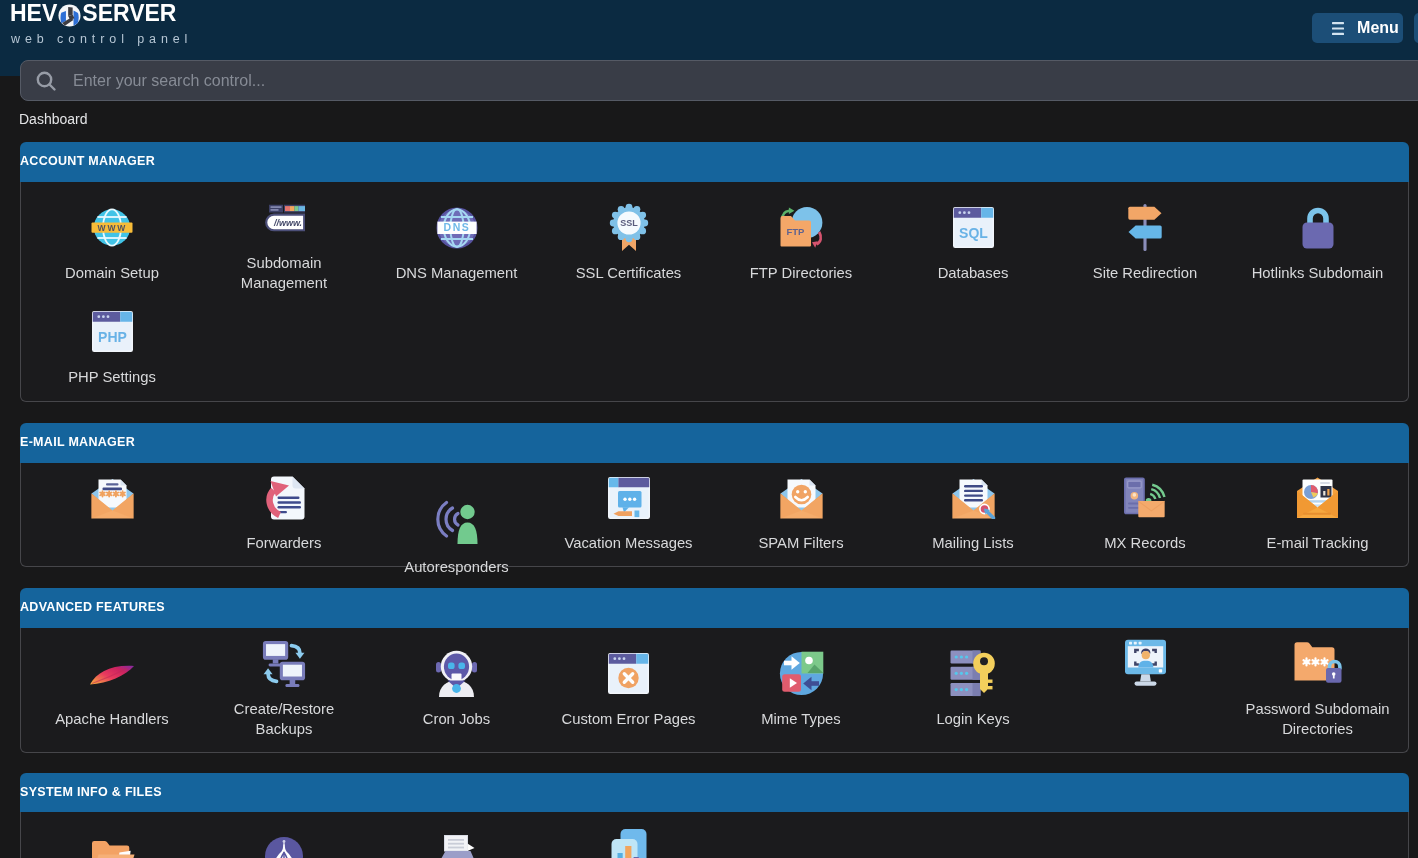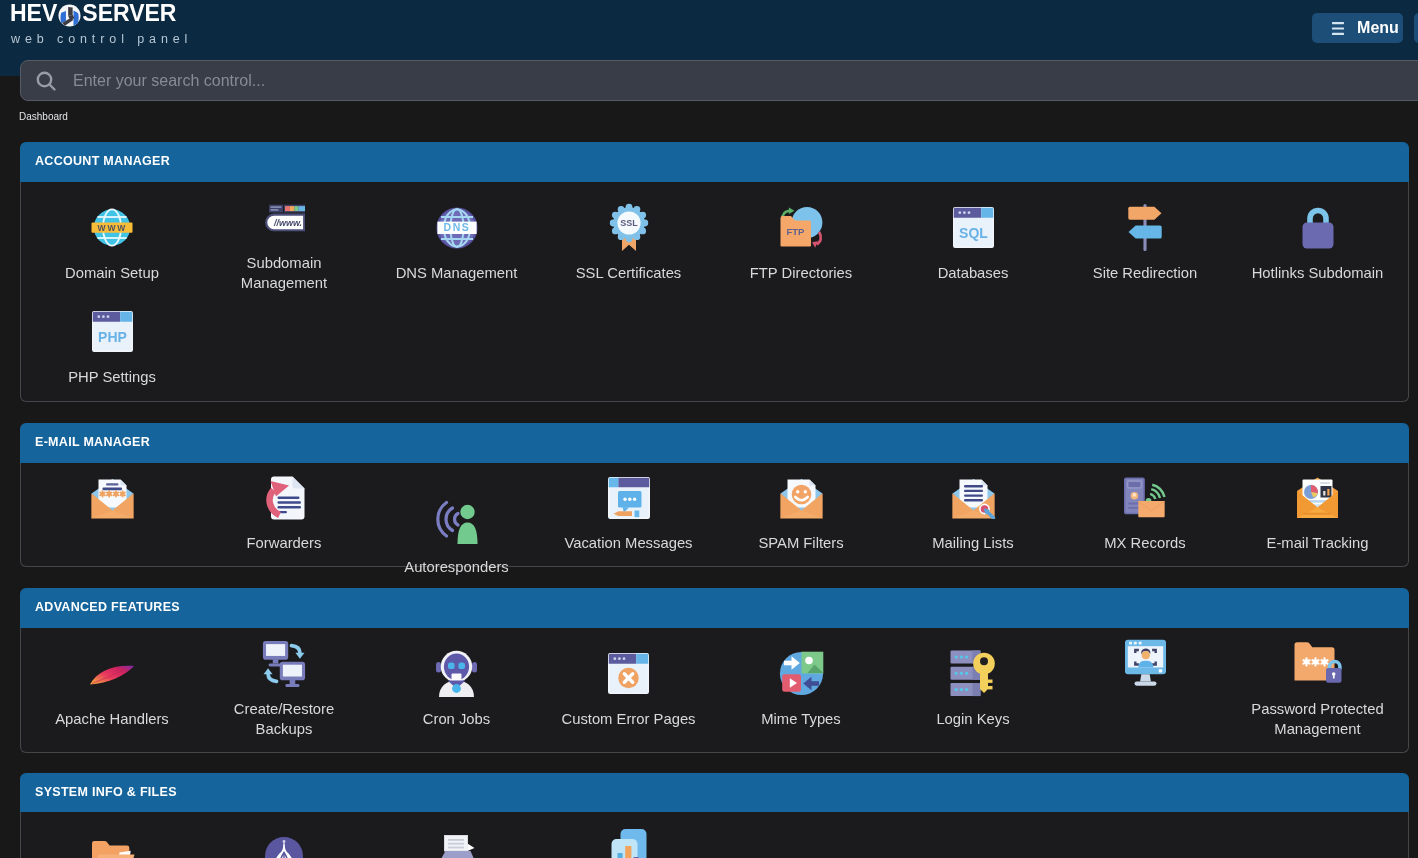--- a/index.html
+++ b/index.html
@@ -3,22 +3,22 @@
 <meta charset="utf-8">
 <style>
 html,body{margin:0;padding:0}
 body{width:1418px;height:858px;overflow:hidden;background:#181819;font-family:"Liberation Sans",sans-serif;position:relative}
 .topbar{position:absolute;left:0;top:0;width:1418px;height:76px;background:#0b2a41}
 .logo1{position:absolute;left:10px;top:0;color:#fff;font-size:23px;font-weight:bold;letter-spacing:0;display:flex;align-items:flex-end;height:27px}
 .logo2{position:absolute;left:11px;top:32px;color:#b6c6d4;font-size:12.5px;letter-spacing:4.9px}
 .mbtn{position:absolute;top:13px;height:30px;background:#1c4e77;border-radius:5px;display:flex;align-items:center;justify-content:center;color:#fff;font-weight:bold;font-size:15px}
 .sbar{position:absolute;left:20px;top:60px;width:1405px;height:41px;background:#393d47;border:1px solid #555a65;border-radius:8px;box-sizing:border-box;display:flex;align-items:center}
 .sph{color:#868b95;font-size:16px;margin-left:16px}
-.crumb{position:absolute;left:19px;top:111px;color:#e3e4e6;font-size:10px}
-.sech{position:absolute;left:20px;width:1389px;height:39.5px;background:#15649c;border-radius:6px 6px 0 0;box-sizing:border-box;color:#fff;font-weight:bold;font-size:12.5px;letter-spacing:.3px;line-height:38px;padding-left:15px}
+.crumb{position:absolute;left:19px;top:111px;color:#e3e4e6;font-size:14px}
+.sech{position:absolute;left:20px;width:1389px;height:39.5px;background:#15649c;border-radius:6px 6px 0 0;box-sizing:border-box;color:#fff;font-weight:bold;font-size:12.5px;letter-spacing:.3px;line-height:38px;}
 .secb{position:absolute;left:20px;width:1389px;background:#1b1b1d;border:1px solid #46464a;border-top:none;border-radius:0 0 6px 6px;box-sizing:border-box}
 .item{position:absolute;width:173px;text-align:center}
 .ic{height:55px;display:flex;align-items:center;justify-content:center}
 .lbl{height:36px;display:flex;align-items:center;justify-content:center;color:#d8d9db;font-size:14.8px;line-height:20px}
 .lbl span{max-width:148px}
 </style>
 </head>
 <body>
 <div class="topbar"></div>
 <div class="logo1">
@@ -582,21 +582,21 @@
           <path d="M22.5 18.4 v7 M19.5 20.2 l6 3.4 M25.5 20.2 l-6 3.4"></path>
           <path d="M31.5 18.4 v7 M28.5 20.2 l6 3.4 M34.5 20.2 l-6 3.4"></path>
         </g>
         <path d="M36.5 29.5 v-2.8 a5.2 5.2 0 0 1 10.4 0 v2.8" fill="none" stroke="#7cc4ea" stroke-width="3.6"></path>
         <rect x="33" y="28" width="15.5" height="14.8" rx="2" fill="#6a68ae"></rect>
         <circle cx="40.7" cy="34" r="1.8" fill="#fff"></circle>
         <rect x="39.9" y="34.5" width="1.7" height="4" fill="#fff"></rect>
       </svg>
 </div>
     <div class="lbl">
-      <span>Password Protected Management</span>
+      <span>Password Subdomain Directories</span>
     </div>
   </div>
 
 <div class="item" style="left:25.5px;top:826px">
     <div class="ic">
 <svg width="45" height="40" viewBox="0 0 45 40" style="margin-top:7px">
         <path d="M2 39 V6.3 Q2 4 4.3 4 H14.5 Q16 4 16.9 5.1 L19.6 8.5 H37 Q39.3 8.5 39.3 10.8 V39 Z" fill="#f3a264"></path>
         <path d="M28 16 l11 -3 v26 h-11 z" fill="#fdfdfd" transform="rotate(7 33 27)"></path>
         <path d="M2 39 L8.5 17.5 H44.5 L38 39 Z" fill="#f6b078"></path>
       </svg>

